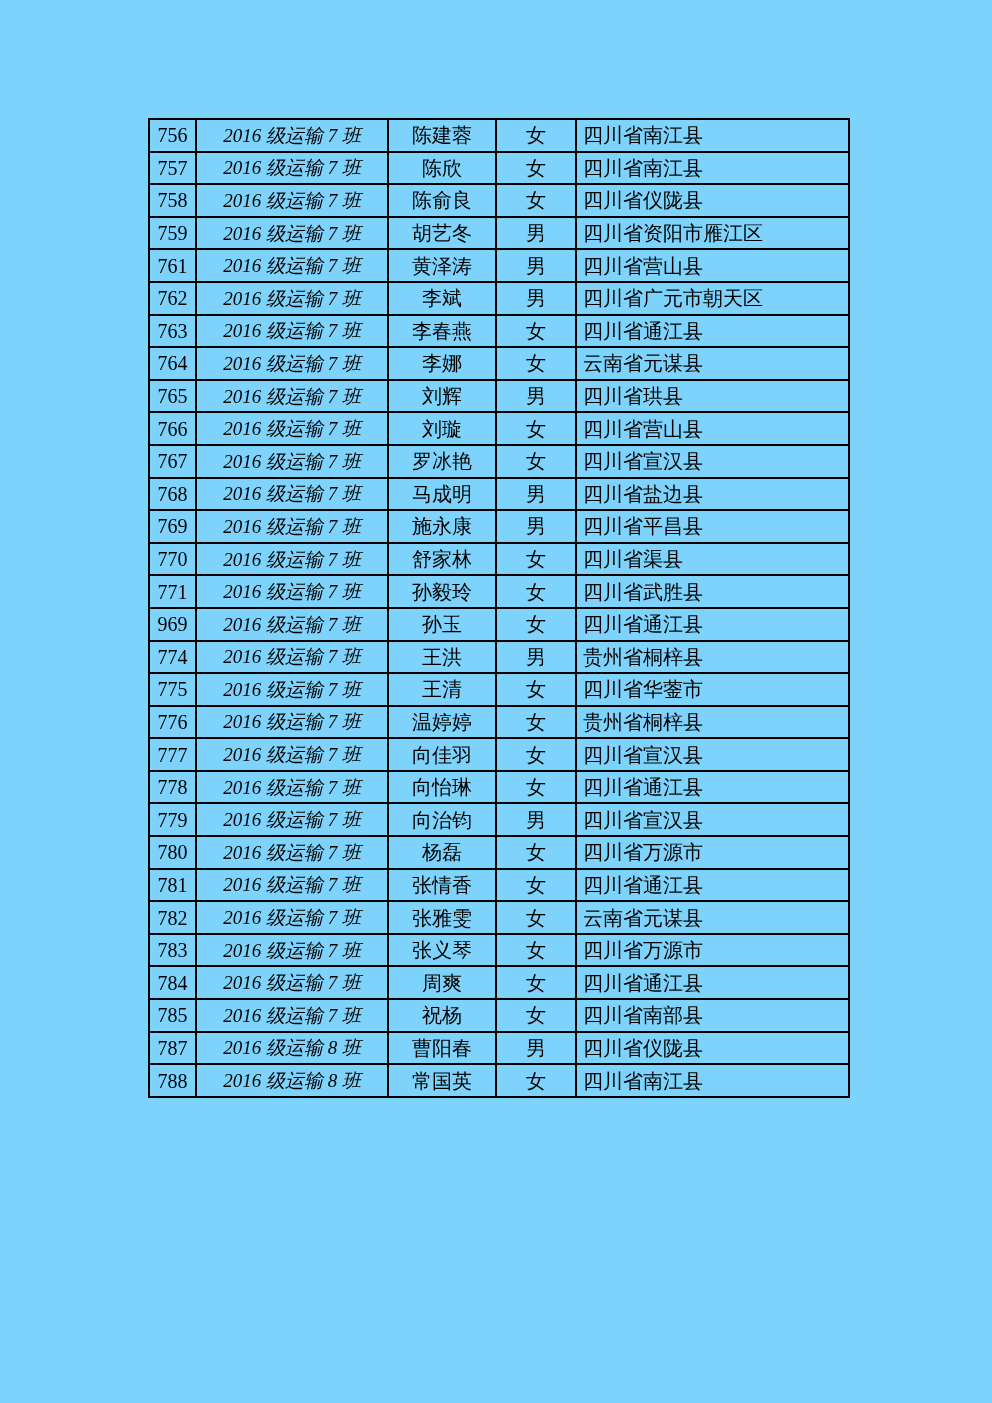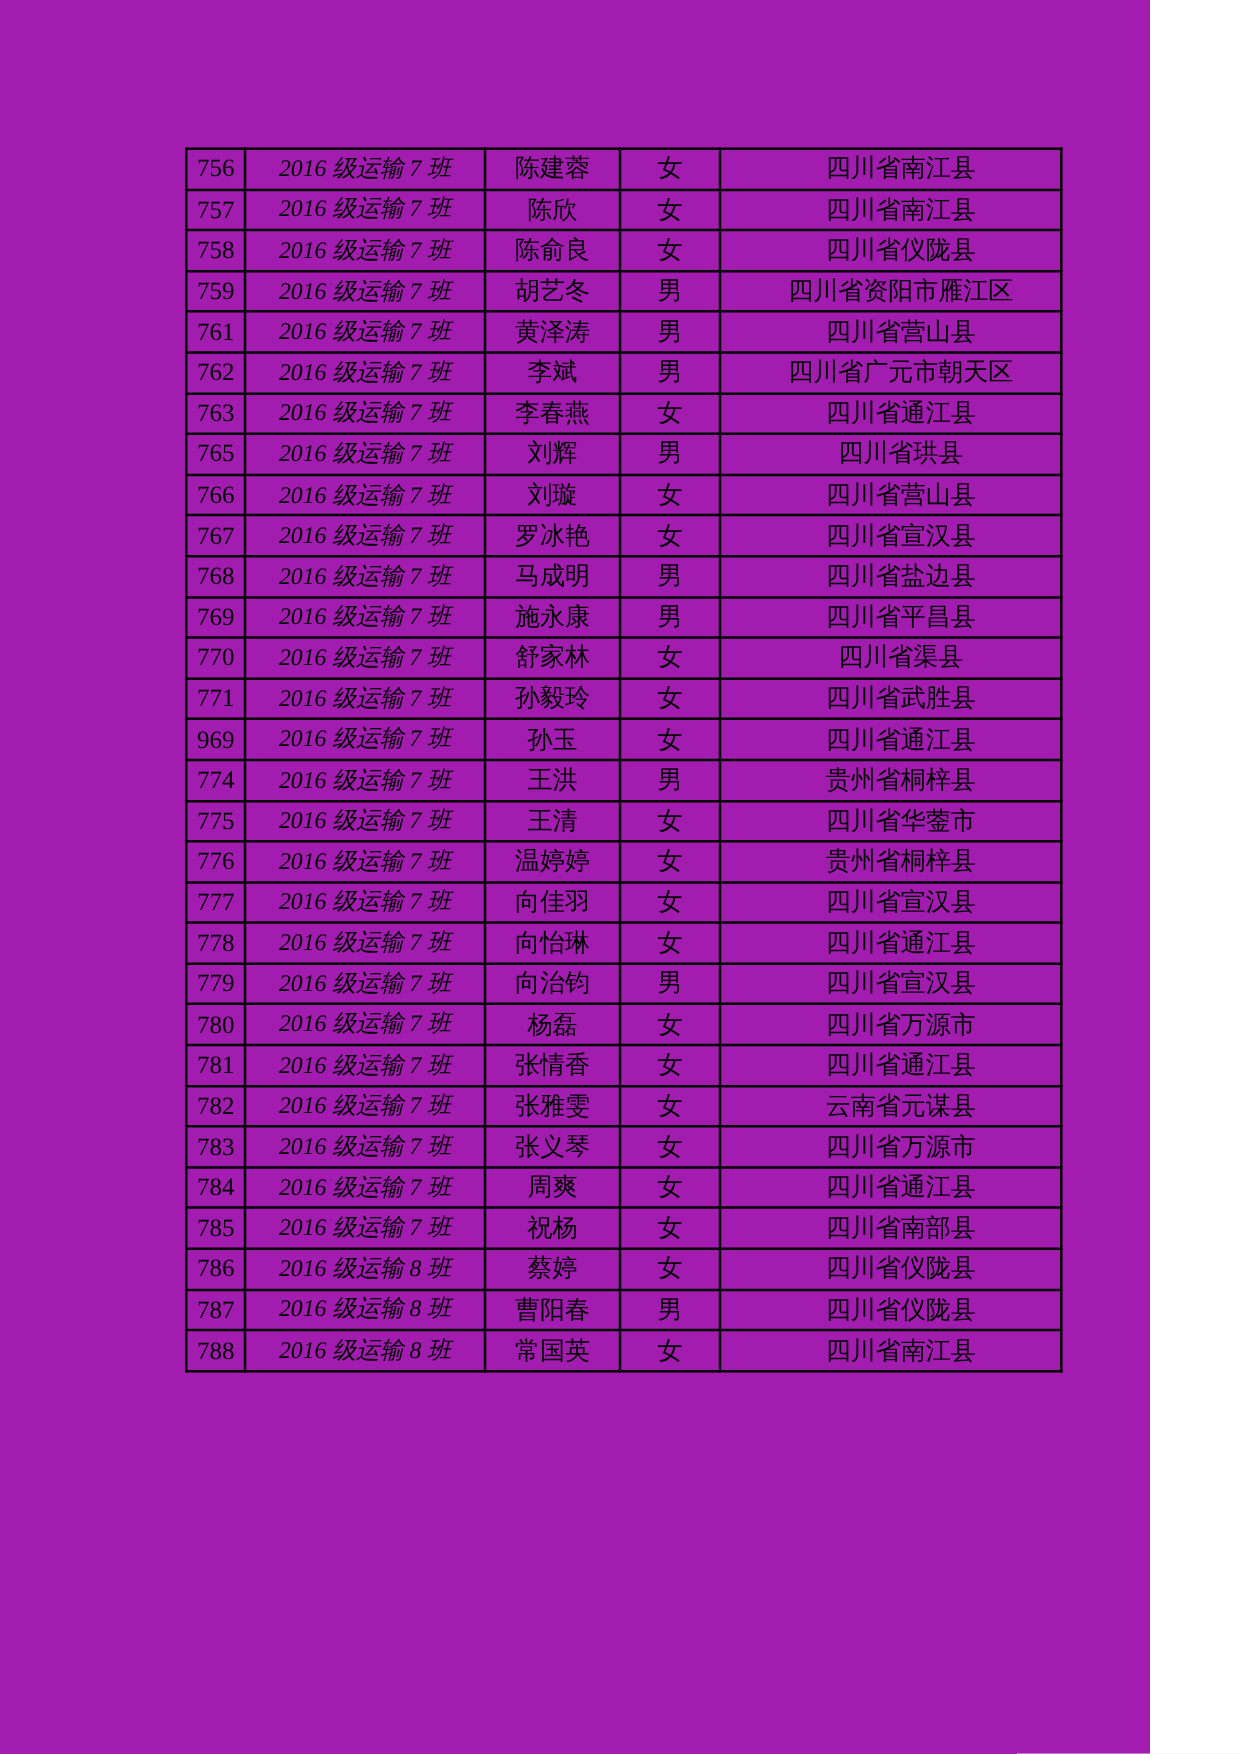--- a/index.html
+++ b/index.html
@@ -2,23 +2,23 @@
 <html><head>
 <meta charset="utf-8">
 <style>
   html, body {
     margin: 0;
     padding: 0;
     background: #ffffff;
   }
   .page {
     position: relative;
-    width: 920px;
+    width: 992px;
     height: 1403px;
-    background: #a21caf;
+    background: #7dd3fc;
     overflow: hidden;
   }
   table.roster {
     position: absolute;
     left: 148px;
     top: 118px;
     width: 700px;
     border-collapse: collapse;
     table-layout: fixed;
   }
@@ -33,22 +33,22 @@
     vertical-align: middle;
     white-space: nowrap;
     overflow: hidden;
     line-height: 1;
   }
   table.roster td.col-class_name {
     font-size: 19px;
     font-style: italic;
   }
   table.roster td.col-hometown {
-    text-align: center;
-    padding-left: 16px;
+    text-align: left;
+    padding-left: 6px;
   }
   col.c-no       { width: 47px;  }
   col.c-class    { width: 192px; }
   col.c-name     { width: 108px; }
   col.c-gender   { width: 80px;  }
   col.c-hometown { width: 273px; }
 </style>
 </head>
 <body>
 
@@ -105,20 +105,27 @@
           <td class="col-hometown">四川省广元市朝天区</td>
         </tr>
         <tr>
           <td class="col-no">763</td>
           <td class="col-class_name">2016 级运输 7 班</td>
           <td class="col-name">李春燕</td>
           <td class="col-gender">女</td>
           <td class="col-hometown">四川省通江县</td>
         </tr>
         <tr>
+          <td class="col-no">764</td>
+          <td class="col-class_name">2016 级运输 7 班</td>
+          <td class="col-name">李娜</td>
+          <td class="col-gender">女</td>
+          <td class="col-hometown">云南省元谋县</td>
+        </tr>
+        <tr>
           <td class="col-no">765</td>
           <td class="col-class_name">2016 级运输 7 班</td>
           <td class="col-name">刘辉</td>
           <td class="col-gender">男</td>
           <td class="col-hometown">四川省珙县</td>
         </tr>
         <tr>
           <td class="col-no">766</td>
           <td class="col-class_name">2016 级运输 7 班</td>
           <td class="col-name">刘璇</td>
@@ -243,27 +250,20 @@
           <td class="col-name">周爽</td>
           <td class="col-gender">女</td>
           <td class="col-hometown">四川省通江县</td>
         </tr>
         <tr>
           <td class="col-no">785</td>
           <td class="col-class_name">2016 级运输 7 班</td>
           <td class="col-name">祝杨</td>
           <td class="col-gender">女</td>
           <td class="col-hometown">四川省南部县</td>
-        </tr>
-        <tr>
-          <td class="col-no">786</td>
-          <td class="col-class_name">2016 级运输 8 班</td>
-          <td class="col-name">蔡婷</td>
-          <td class="col-gender">女</td>
-          <td class="col-hometown">四川省仪陇县</td>
         </tr>
         <tr>
           <td class="col-no">787</td>
           <td class="col-class_name">2016 级运输 8 班</td>
           <td class="col-name">曹阳春</td>
           <td class="col-gender">男</td>
           <td class="col-hometown">四川省仪陇县</td>
         </tr>
         <tr>
           <td class="col-no">788</td>

